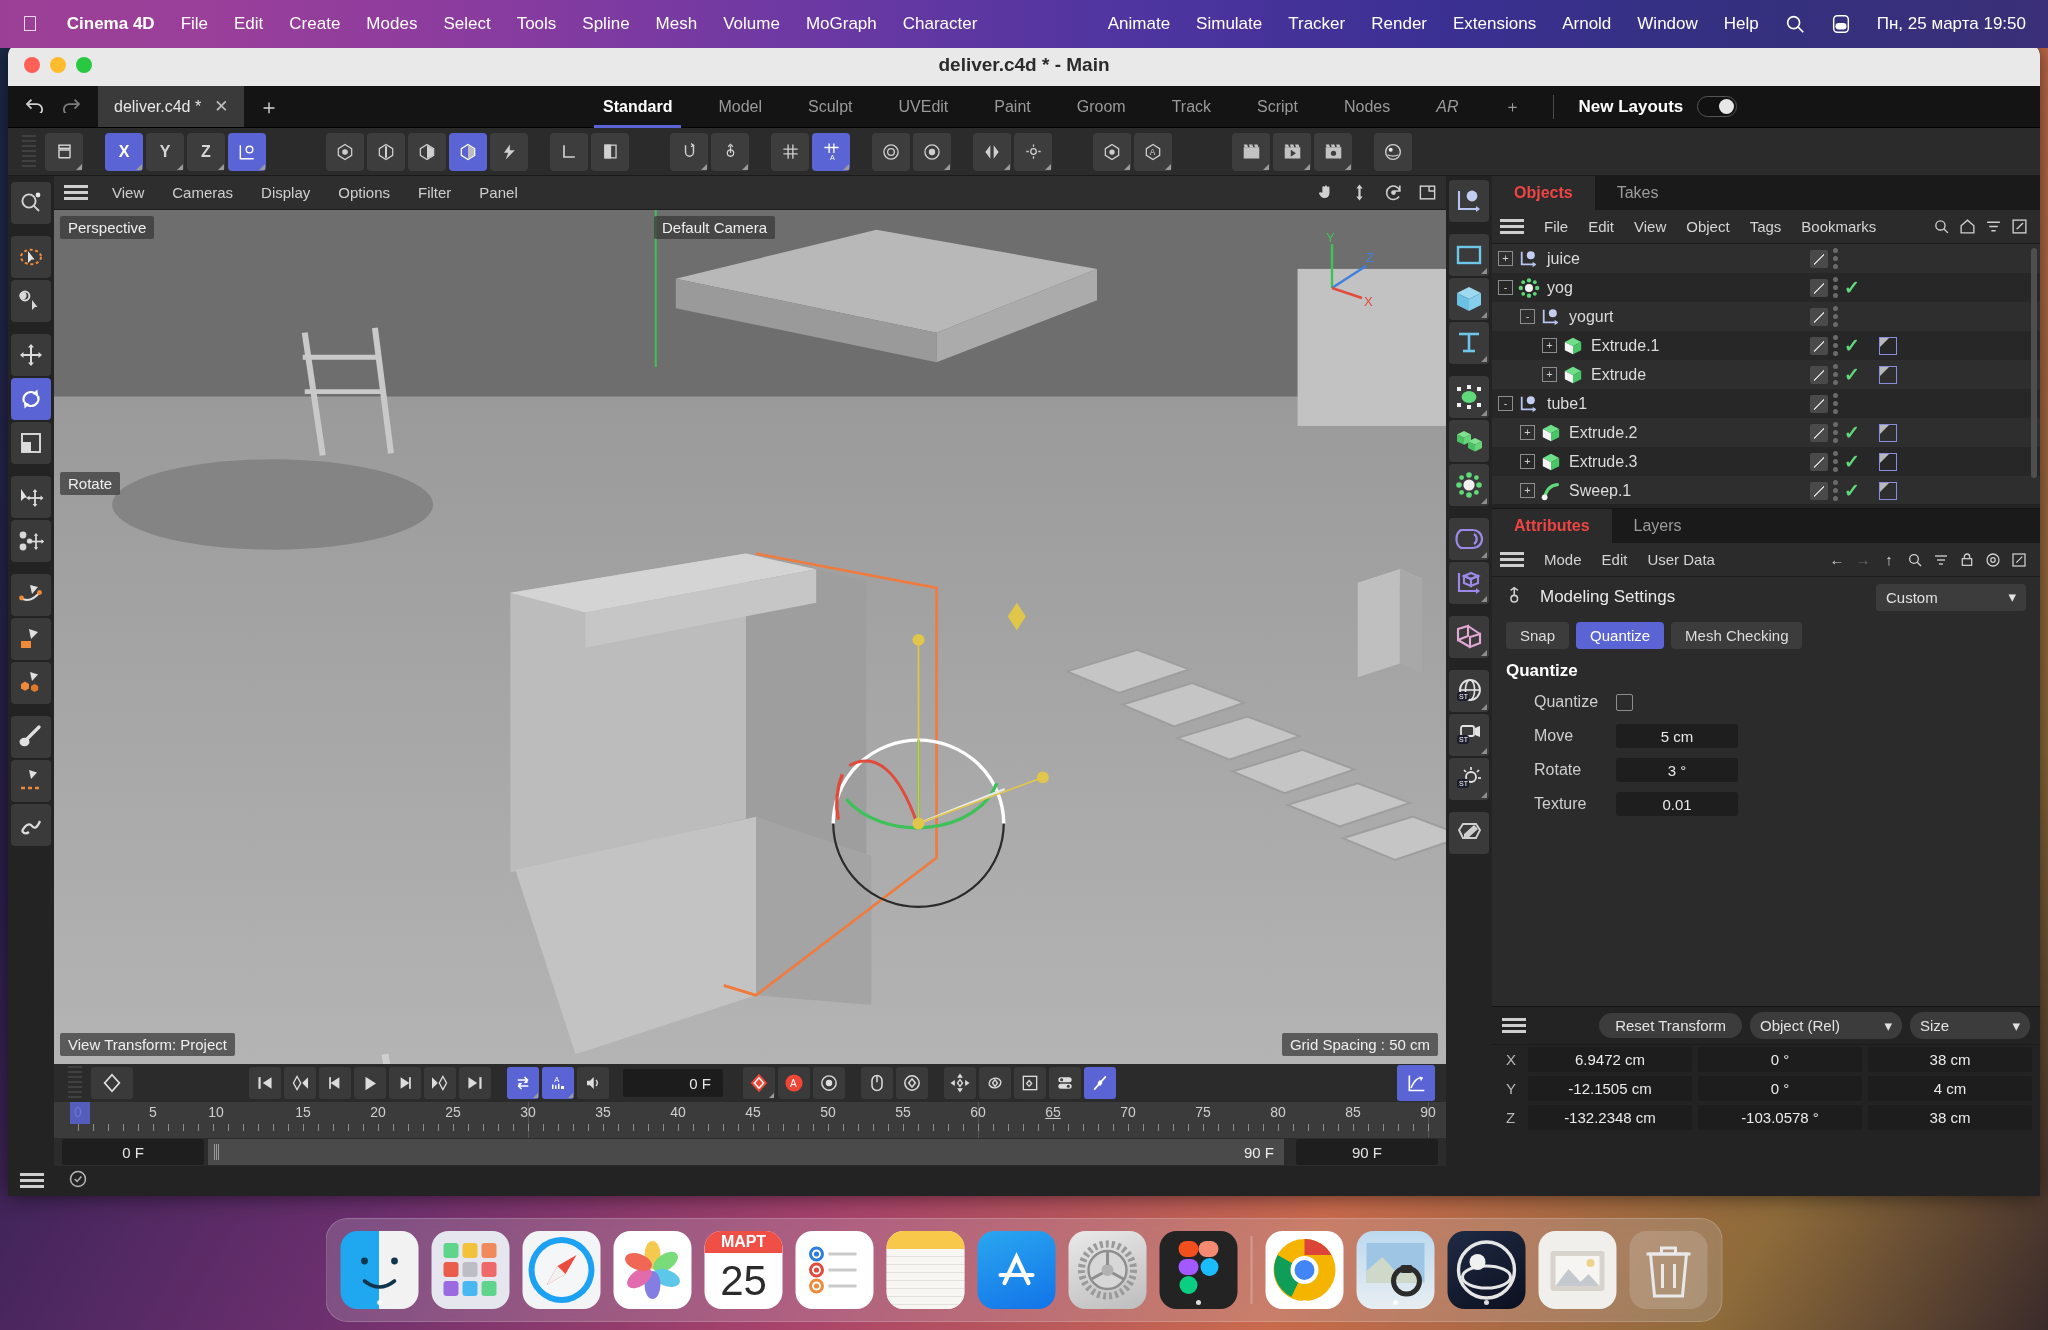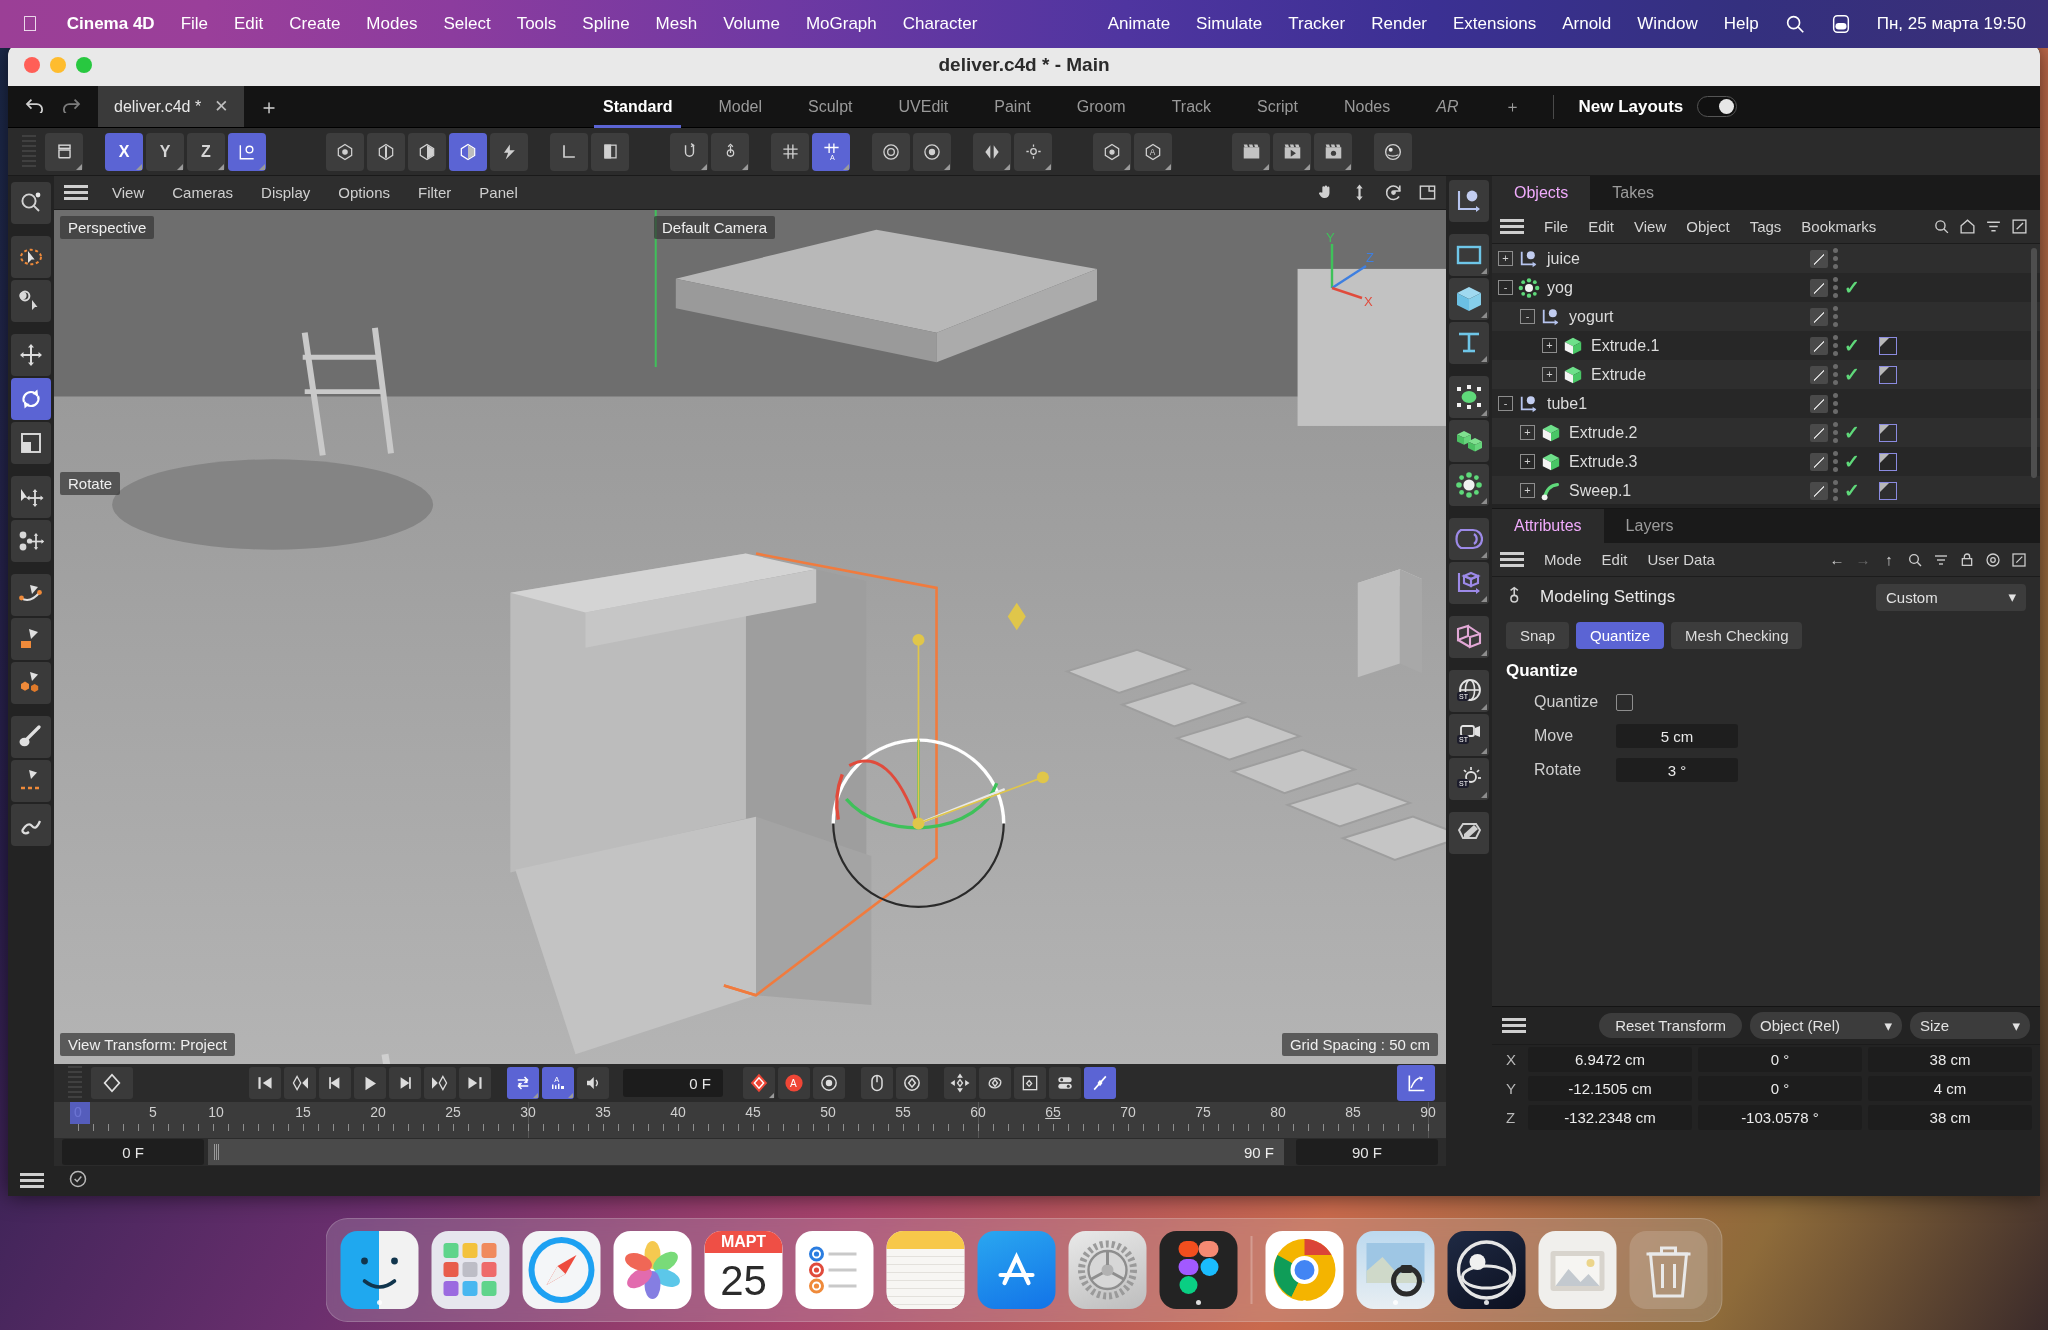--- a/index.html
+++ b/index.html
@@ -123,21 +123,21 @@
     display:flex;flex-direction:column;align-items:center;padding-top:4px;gap:2px;
   }
   .rbtn{width:40px;height:42px;background:#3a3a3a;border-radius:4px;
         display:flex;align-items:center;justify-content:center;position:relative;}
   .rbtn.corner:after{content:"";position:absolute;right:2px;bottom:2px;
         border-left:6px solid transparent;border-bottom:6px solid #8d8d8d;}
   
   #rightpanel{ position:absolute; right:0; top:132px; width:548px; bottom:0; background:#232323;}
   .ptabs{height:34px;background:#1a1a1a;display:flex;align-items:flex-end;}
   .ptab{padding:0 22px;line-height:34px;font-size:16px;color:#9c9c9c;}
-  .ptab.act{background:#2b2b2b;color:#f0abfc;font-weight:normal;}
+  .ptab.act{background:#2b2b2b;color:#ef4444;font-weight:bold;}
   .pmenu{height:34px;background:#2b2b2b;display:flex;align-items:center;padding:0 8px;
          border-bottom:1px solid #1c1c1c;}
   .pm{padding:0 10px;font-size:15px;color:#d4d4d4;}
   .pmenu .spacer{flex:1;}
   .picon{width:26px;height:24px;display:flex;align-items:center;justify-content:center;color:#cfcfcf;font-size:15px;}
   
   #objlist{position:absolute;left:0;right:0;top:68px;height:260px;background:#2b2b2b;overflow:hidden;}
   .orow{height:29px;display:flex;align-items:center;position:relative;font-size:16px;color:#dcdcdc;}
   .orow:nth-child(odd){background:#2e2e2e;}
   .orow:nth-child(even){background:#272727;}
@@ -1154,20 +1154,24 @@
         <span class="alabel">Quantize</span>
         <span class="acheck"></span>
       </div>
       <div class="arow">
         <span class="alabel">Move</span>
         <span class="afield">5 cm</span>
       </div>
       <div class="arow">
         <span class="alabel">Rotate</span>
         <span class="afield">3 °</span>
+      </div>
+      <div class="arow">
+        <span class="alabel">Texture</span>
+        <span class="afield">0.01</span>
       </div>
     </div>
 
     <div id="coords">
       <div class="chead">
         <span class="hamb"></span>
         <span style="flex:1"></span>
         <span class="cpill">Reset Transform</span>
         <span class="dropdown" style="width:152px;border-radius:13px;">
           <span>Object (Rel)</span>

